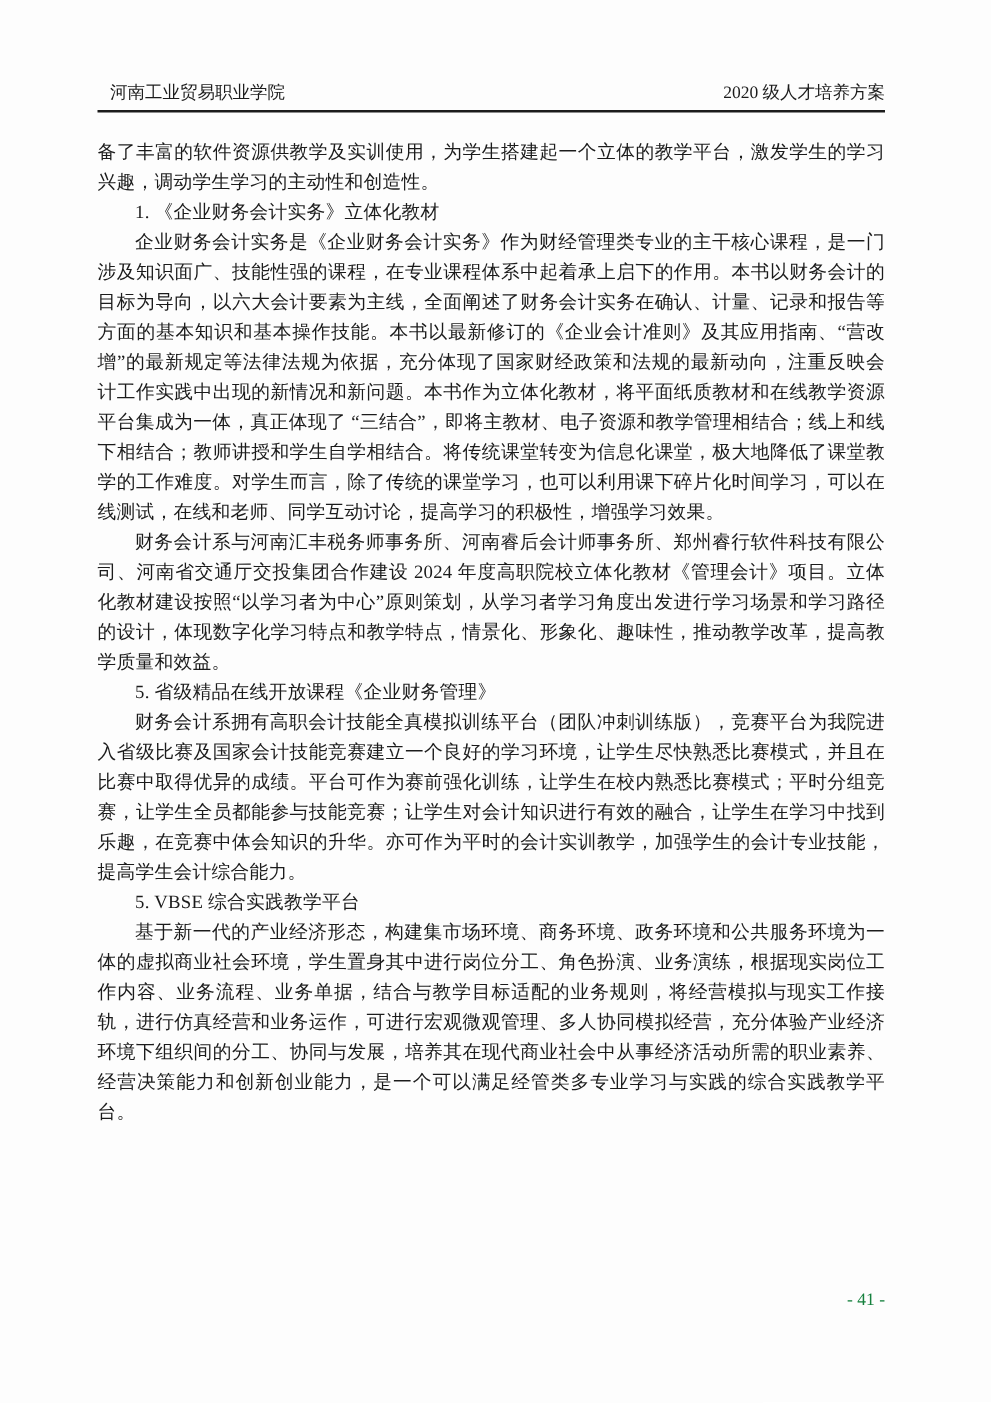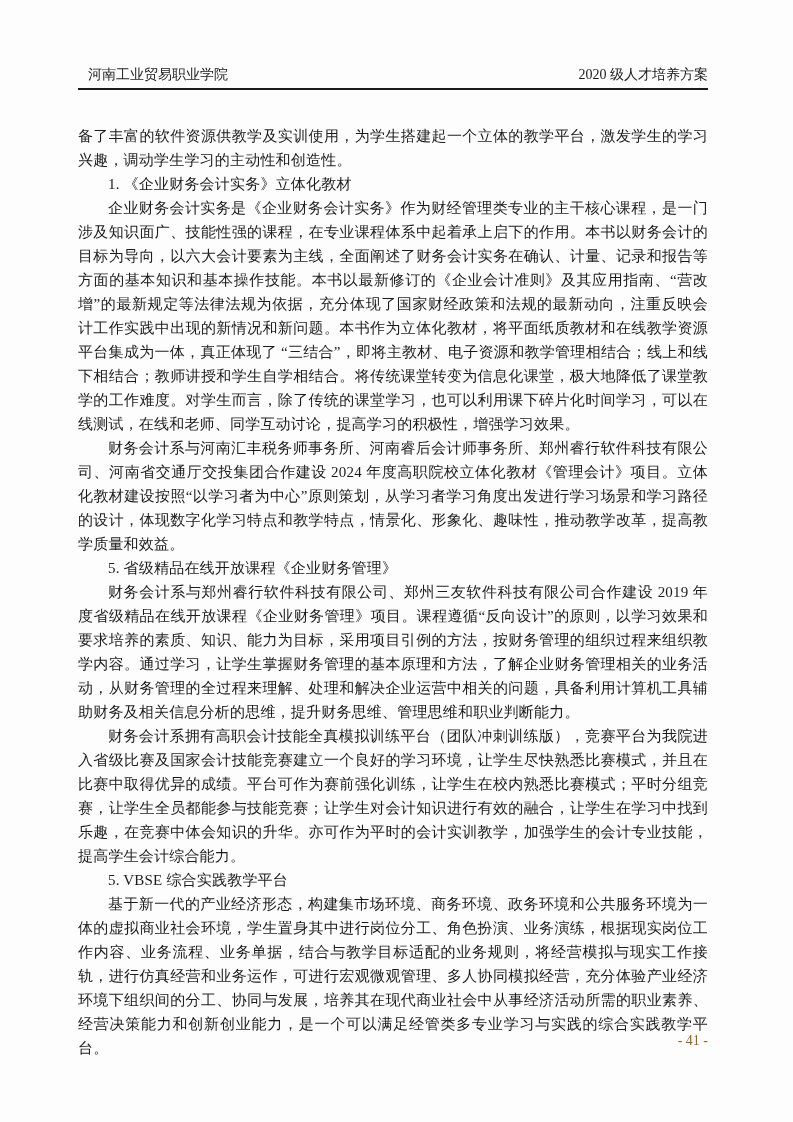--- a/index.html
+++ b/index.html
@@ -24,38 +24,38 @@
     display: flex;
     justify-content: space-between;
     align-items: flex-end;
     font-size: 14px;
     line-height: 18px;
     padding-left: 10px;
   }
   .content {
     position: absolute;
     left: 78px;
-    top: 124px;
+    top: 110px;
     width: 630px;
     font-size: 15px;
     line-height: 24px;
     text-align: justify;
     text-justify: inter-ideograph;
     letter-spacing: 0.2px;
   }
   .content p { margin: 0; text-indent: 2em; }
   .content p.continuation { text-indent: 0; }
   .content p.section-heading { text-indent: 2em; font-family: Liberation Serif, serif; }
   .footer {
     position: absolute;
     top: 1032px;
     right: 85px;
     font-size: 14px;
     line-height: 18px;
-    color: #a16207;
+    color: #15803d;
   }
 </style>
 </head>
 <body>
 
 <div class="page">
 
   <div class="header">
     <div class="header-row">
       <span>河南工业贸易职业学院</span>
@@ -65,21 +65,20 @@
 
   <div class="content">
     <p class="continuation">备了丰富的软件资源供教学及实训使用，为学生搭建起一个立体的教学平台，激发学生的学习兴趣，调动学生学习的主动性和创造性。</p>
 
     <p class="section-heading">1. 《企业财务会计实务》立体化教材</p>
     <p>企业财务会计实务是《企业财务会计实务》作为财经管理类专业的主干核心课程，是一门涉及知识面广、技能性强的课程，在专业课程体系中起着承上启下的作用。本书以财务会计的目标为导向，以六大会计要素为主线，全面阐述了财务会计实务在确认、计量、记录和报告等方面的基本知识和基本操作技能。本书以最新修订的《企业会计准则》及其应用指南、“营改增”的最新规定等法律法规为依据，充分体现了国家财经政策和法规的最新动向，注重反映会计工作实践中出现的新情况和新问题。本书作为立体化教材，将平面纸质教材和在线教学资源平台集成为一体，真正体现了 “三结合”，即将主教材、电子资源和教学管理相结合；线上和线下相结合；教师讲授和学生自学相结合。将传统课堂转变为信息化课堂，极大地降低了课堂教学的工作难度。对学生而言，除了传统的课堂学习，也可以利用课下碎片化时间学习，可以在线测试，在线和老师、同学互动讨论，提高学习的积极性，增强学习效果。</p>
 
     <p>财务会计系与河南汇丰税务师事务所、河南睿后会计师事务所、郑州睿行软件科技有限公司、河南省交通厅交投集团合作建设 2024 年度高职院校立体化教材《管理会计》项目。立体化教材建设按照“以学习者为中心”原则策划，从学习者学习角度出发进行学习场景和学习路径的设计，体现数字化学习特点和教学特点，情景化、形象化、趣味性，推动教学改革，提高教学质量和效益。</p>
 
     <p class="section-heading">5. 省级精品在线开放课程《企业财务管理》</p>
-    <p>财务会计系与郑州睿行软件科技有限公司、郑州三友软件科技有限公司合作建设 2019 年度省级精品在线开放课程《企业财务管理》项目。课程遵循“反向设计”的原则，以学习效果和要求培养的素质、知识、能力为目标，采用项目引例的方法，按财务管理的组织过程来组织教学内容。通过学习，让学生掌握财务管理的基本原理和方法，了解企业财务管理相关的业务活动，从财务管理的全过程来理解、处理和解决企业运营中相关的问题，具备利用计算机工具辅助财务及相关信息分析的思维，提升财务思维、管理思维和职业判断能力。</p>
 
     <p>财务会计系拥有高职会计技能全真模拟训练平台（团队冲刺训练版），竞赛平台为我院进入省级比赛及国家会计技能竞赛建立一个良好的学习环境，让学生尽快熟悉比赛模式，并且在比赛中取得优异的成绩。平台可作为赛前强化训练，让学生在校内熟悉比赛模式；平时分组竞赛，让学生全员都能参与技能竞赛；让学生对会计知识进行有效的融合，让学生在学习中找到乐趣，在竞赛中体会知识的升华。亦可作为平时的会计实训教学，加强学生的会计专业技能，提高学生会计综合能力。</p>
 
     <p class="section-heading">5. VBSE 综合实践教学平台</p>
     <p>基于新一代的产业经济形态，构建集市场环境、商务环境、政务环境和公共服务环境为一体的虚拟商业社会环境，学生置身其中进行岗位分工、角色扮演、业务演练，根据现实岗位工作内容、业务流程、业务单据，结合与教学目标适配的业务规则，将经营模拟与现实工作接轨，进行仿真经营和业务运作，可进行宏观微观管理、多人协同模拟经营，充分体验产业经济环境下组织间的分工、协同与发展，培养其在现代商业社会中从事经济活动所需的职业素养、经营决策能力和创新创业能力，是一个可以满足经管类多专业学习与实践的综合实践教学平台。</p>
   </div>
 
   <div class="footer">
     <span>- 41 -</span>
   </div>

